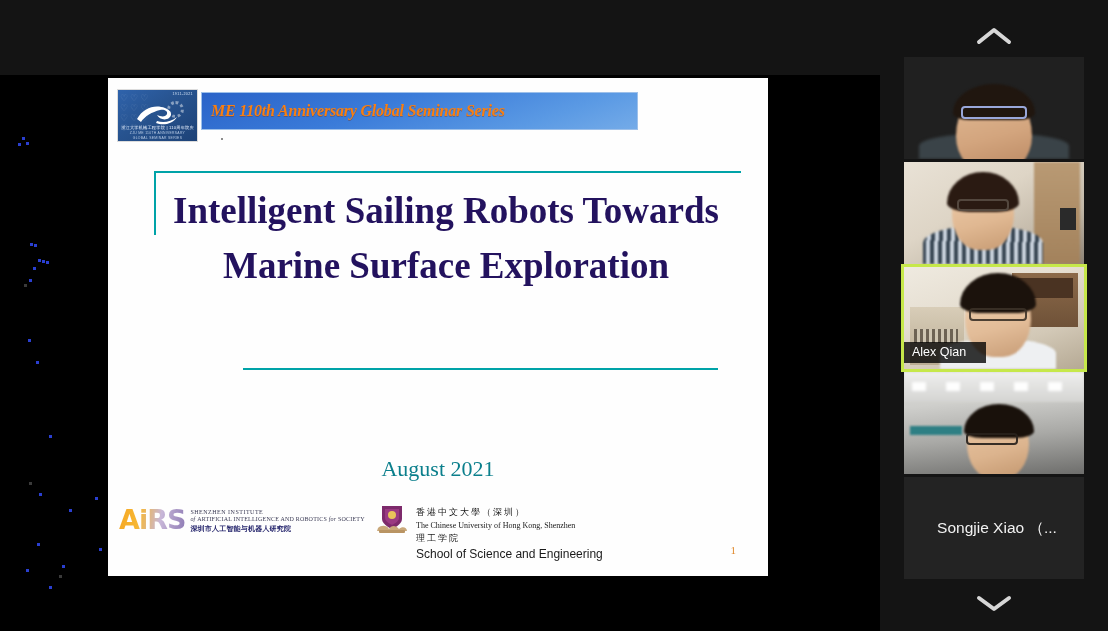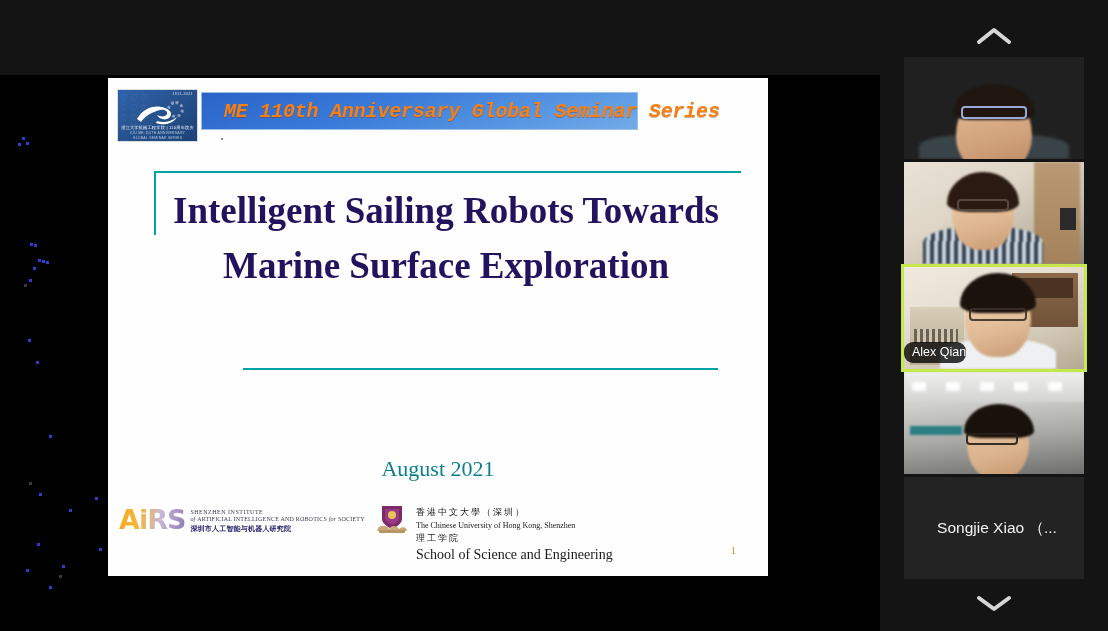--- a/index.html
+++ b/index.html
@@ -79,24 +79,24 @@
   .seminar-logo .en2 { bottom:1px; }
 
   .banner {
     position:absolute; left:93px; top:14px;
     width:437px; height:38px;
     background:linear-gradient(160deg,#2a63c8 0%,#3a7bd9 40%,#5b9ae4 78%,#74abe8 100%);
     border:1px solid #9dc0ea;
     display:flex; align-items:center;
   }
   .banner-text {
-    margin-left:22px;
-    font-family:Liberation Mono, monospace;
+    margin-left:9px;
+    font-family:Liberation Serif, serif;
     font-weight:bold; font-style:italic;
-    font-size:20px; color:#f87f12;
+    font-size:16px; color:#f87f12;
     letter-spacing:-0.2px;
     white-space:nowrap;
     text-shadow:0 1px 0 rgba(120,40,0,.35);
   }
   .tiny-dot {
     position:absolute; left:113px; top:60px;
     width:2px; height:2px; background:#8c8c8c;
   }
 
   
@@ -178,22 +178,22 @@
   }
   .cuhk-div {
     width:1px; align-self:stretch; background:#9a9a9a;
     margin:1px 7px 1px 7px;
   }
   .cuhk-right .cn {
     font-family:"DejaVu Sans", sans-serif;
     font-size:9px; color:#1a1a1a; letter-spacing:2px;
   }
   .cuhk-right .en {
-    font-family:Liberation Serif, serif;
-    font-size:14px; color:#1a1a1a; margin-top:2px; white-space:nowrap;
+    font-family:Liberation Sans, sans-serif;
+    font-size:12px; color:#1a1a1a; margin-top:2px; white-space:nowrap;
   }
 
   .page-no {
     position:absolute; right:32px; bottom:20px;
     font-family:"Liberation Serif", serif;
     font-size:11px; color:#e08a2e;
   }
 
   
   .filmstrip {
@@ -228,23 +228,23 @@
     outline-offset:0;
     box-shadow:0 0 0 3px #c6e84a;
     width:180px; height:102px;
   }
   .tile .vid { position:absolute; inset:0; }
   .tile .name {
     position:absolute; left:0; bottom:6px;
     background:rgba(0,0,0,0.78);
     color:#ffffff;
     font-size:12.5px;
-    padding:3px 0 4px 8px;
+    padding:3px 20px 4px 8px;
     max-width:96%;
-    white-space:nowrap; overflow:hidden;border-radius:9px;
+    white-space:nowrap; overflow:hidden;
   }
   .tile.novideo {
     background:#232323;
     display:flex; align-items:center; justify-content:center;
   }
   .tile.novideo .centername {
     color:#f2f2f2;
     font-size:15.5px;
     white-space:nowrap;
     padding-left:6px;

